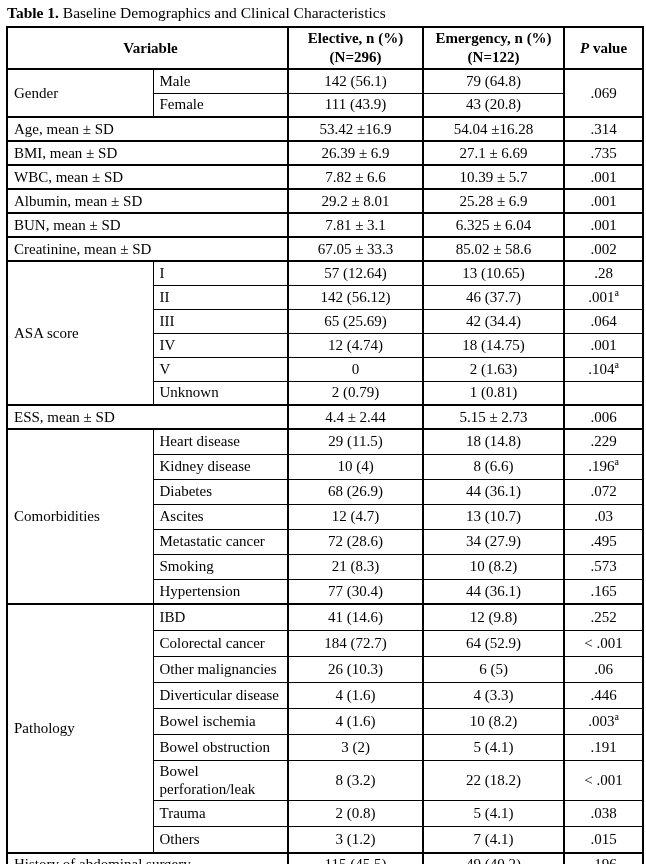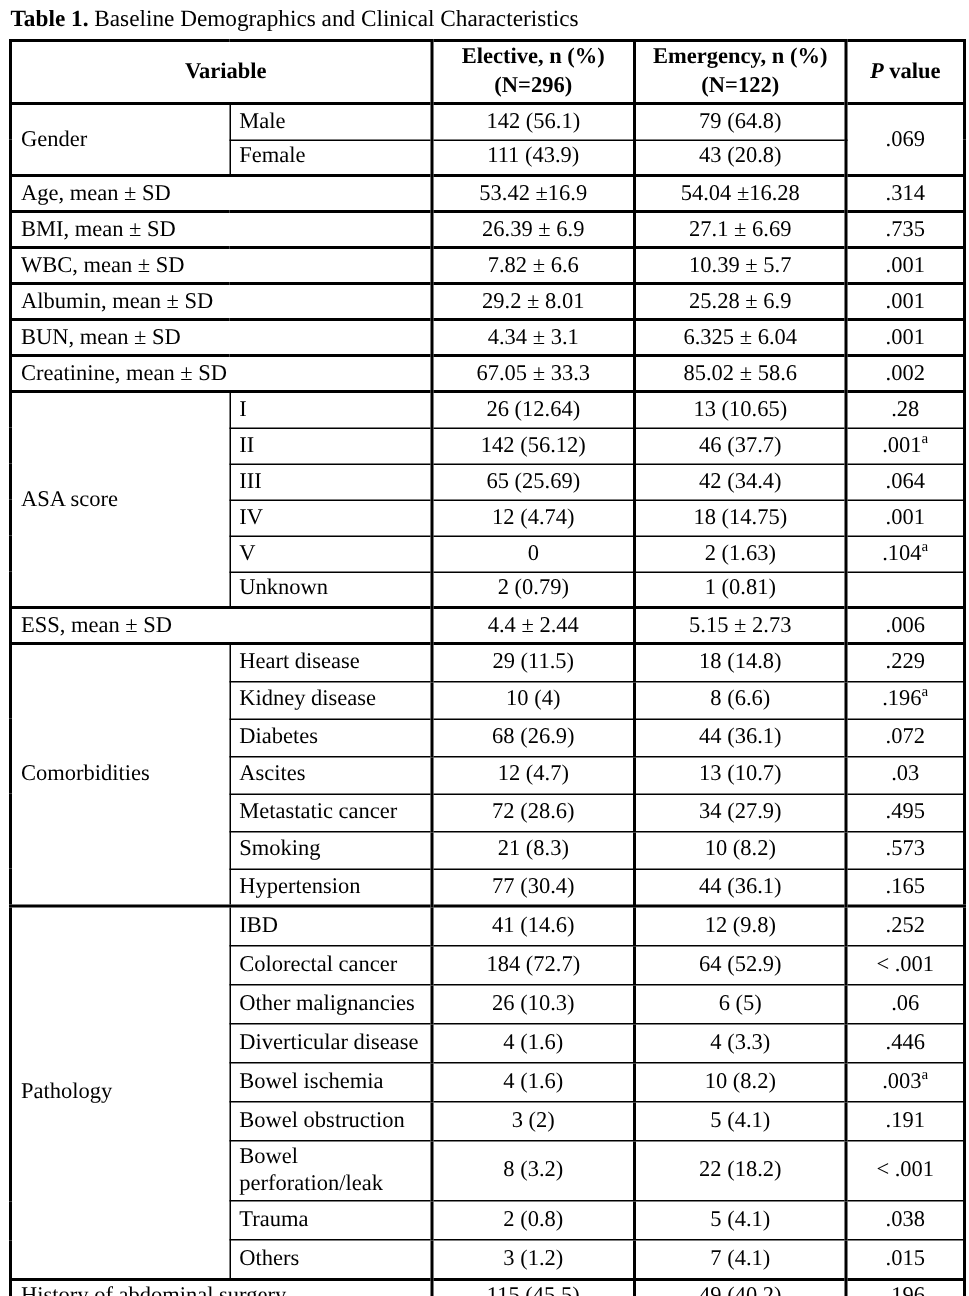--- a/index.html
+++ b/index.html
@@ -104,34 +104,34 @@
           <td class="data-cell c-p"><span>.001</span></td>
         </tr>
         <tr class="group-start">
           <td class="label-cell" colspan="2">Albumin, mean ± SD</td>
           <td class="data-cell c-elective">29.2 ± 8.01</td>
           <td class="data-cell c-emergency">25.28 ± 6.9</td>
           <td class="data-cell c-p"><span>.001</span></td>
         </tr>
         <tr class="group-start">
           <td class="label-cell" colspan="2">BUN, mean ± SD</td>
-          <td class="data-cell c-elective">4.34 ± 3.1</td>
+          <td class="data-cell c-elective">7.81 ± 3.1</td>
           <td class="data-cell c-emergency">6.325 ± 6.04</td>
           <td class="data-cell c-p"><span>.001</span></td>
         </tr>
         <tr class="group-start">
           <td class="label-cell" colspan="2">Creatinine, mean ± SD</td>
           <td class="data-cell c-elective">67.05 ± 33.3</td>
           <td class="data-cell c-emergency">85.02 ± 58.6</td>
           <td class="data-cell c-p"><span>.002</span></td>
         </tr>
         <tr class="group-start">
           <td class="label-cell" rowspan="6">ASA score</td>
           <td class="label-cell">I</td>
-          <td class="data-cell c-elective">26 (12.64)</td>
+          <td class="data-cell c-elective">57 (12.64)</td>
           <td class="data-cell c-emergency">13 (10.65)</td>
           <td class="data-cell c-p"><span>.28</span></td>
         </tr>
         <tr>
           <td class="label-cell">II</td>
           <td class="data-cell c-elective">142 (56.12)</td>
           <td class="data-cell c-emergency">46 (37.7)</td>
           <td class="data-cell c-p"><span>.001</span><sup>a</sup></td>
         </tr>
         <tr>

